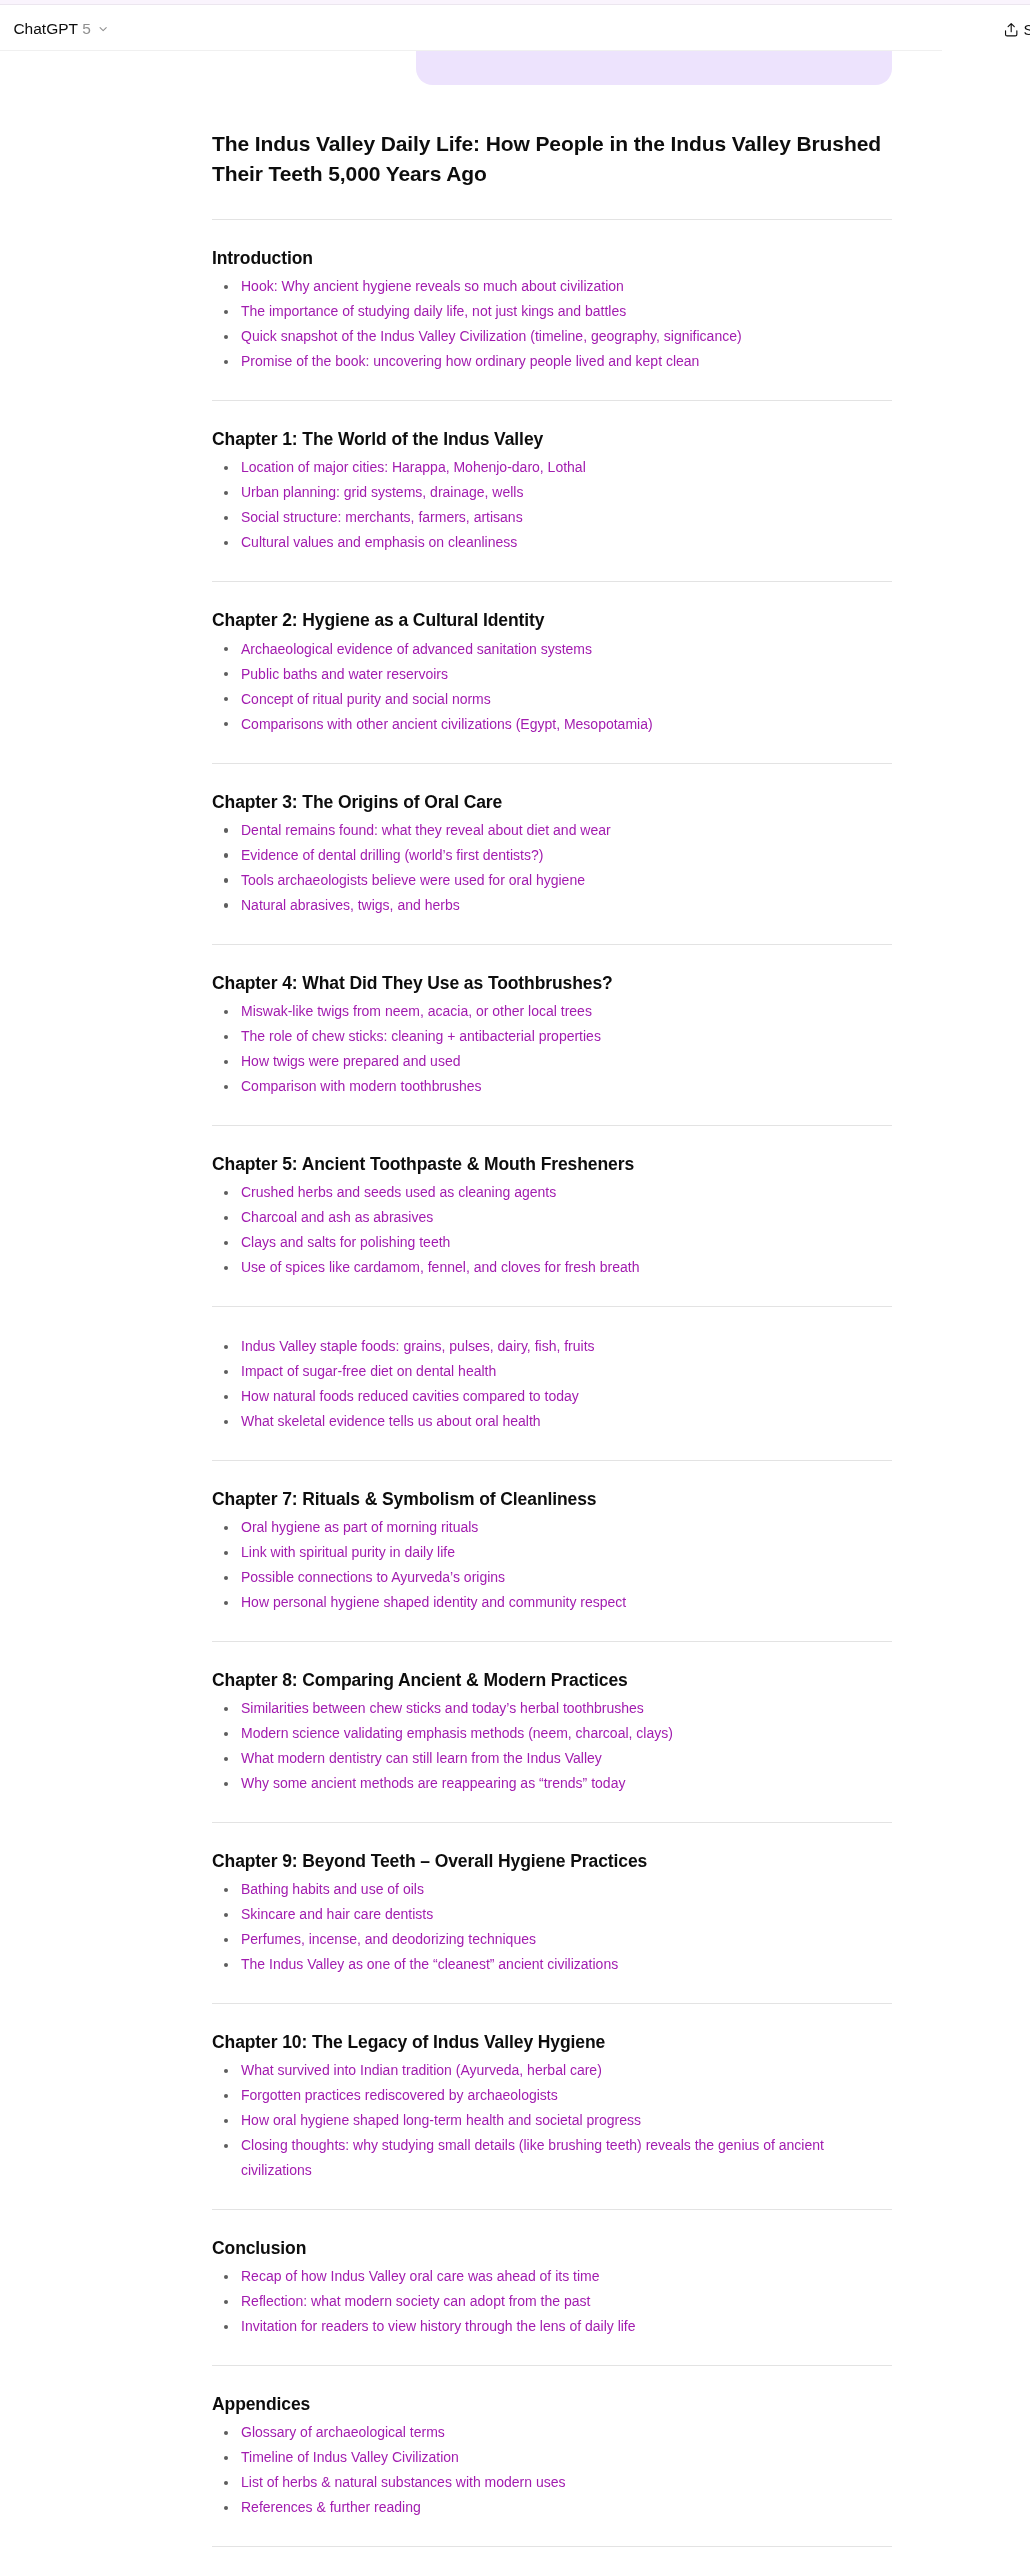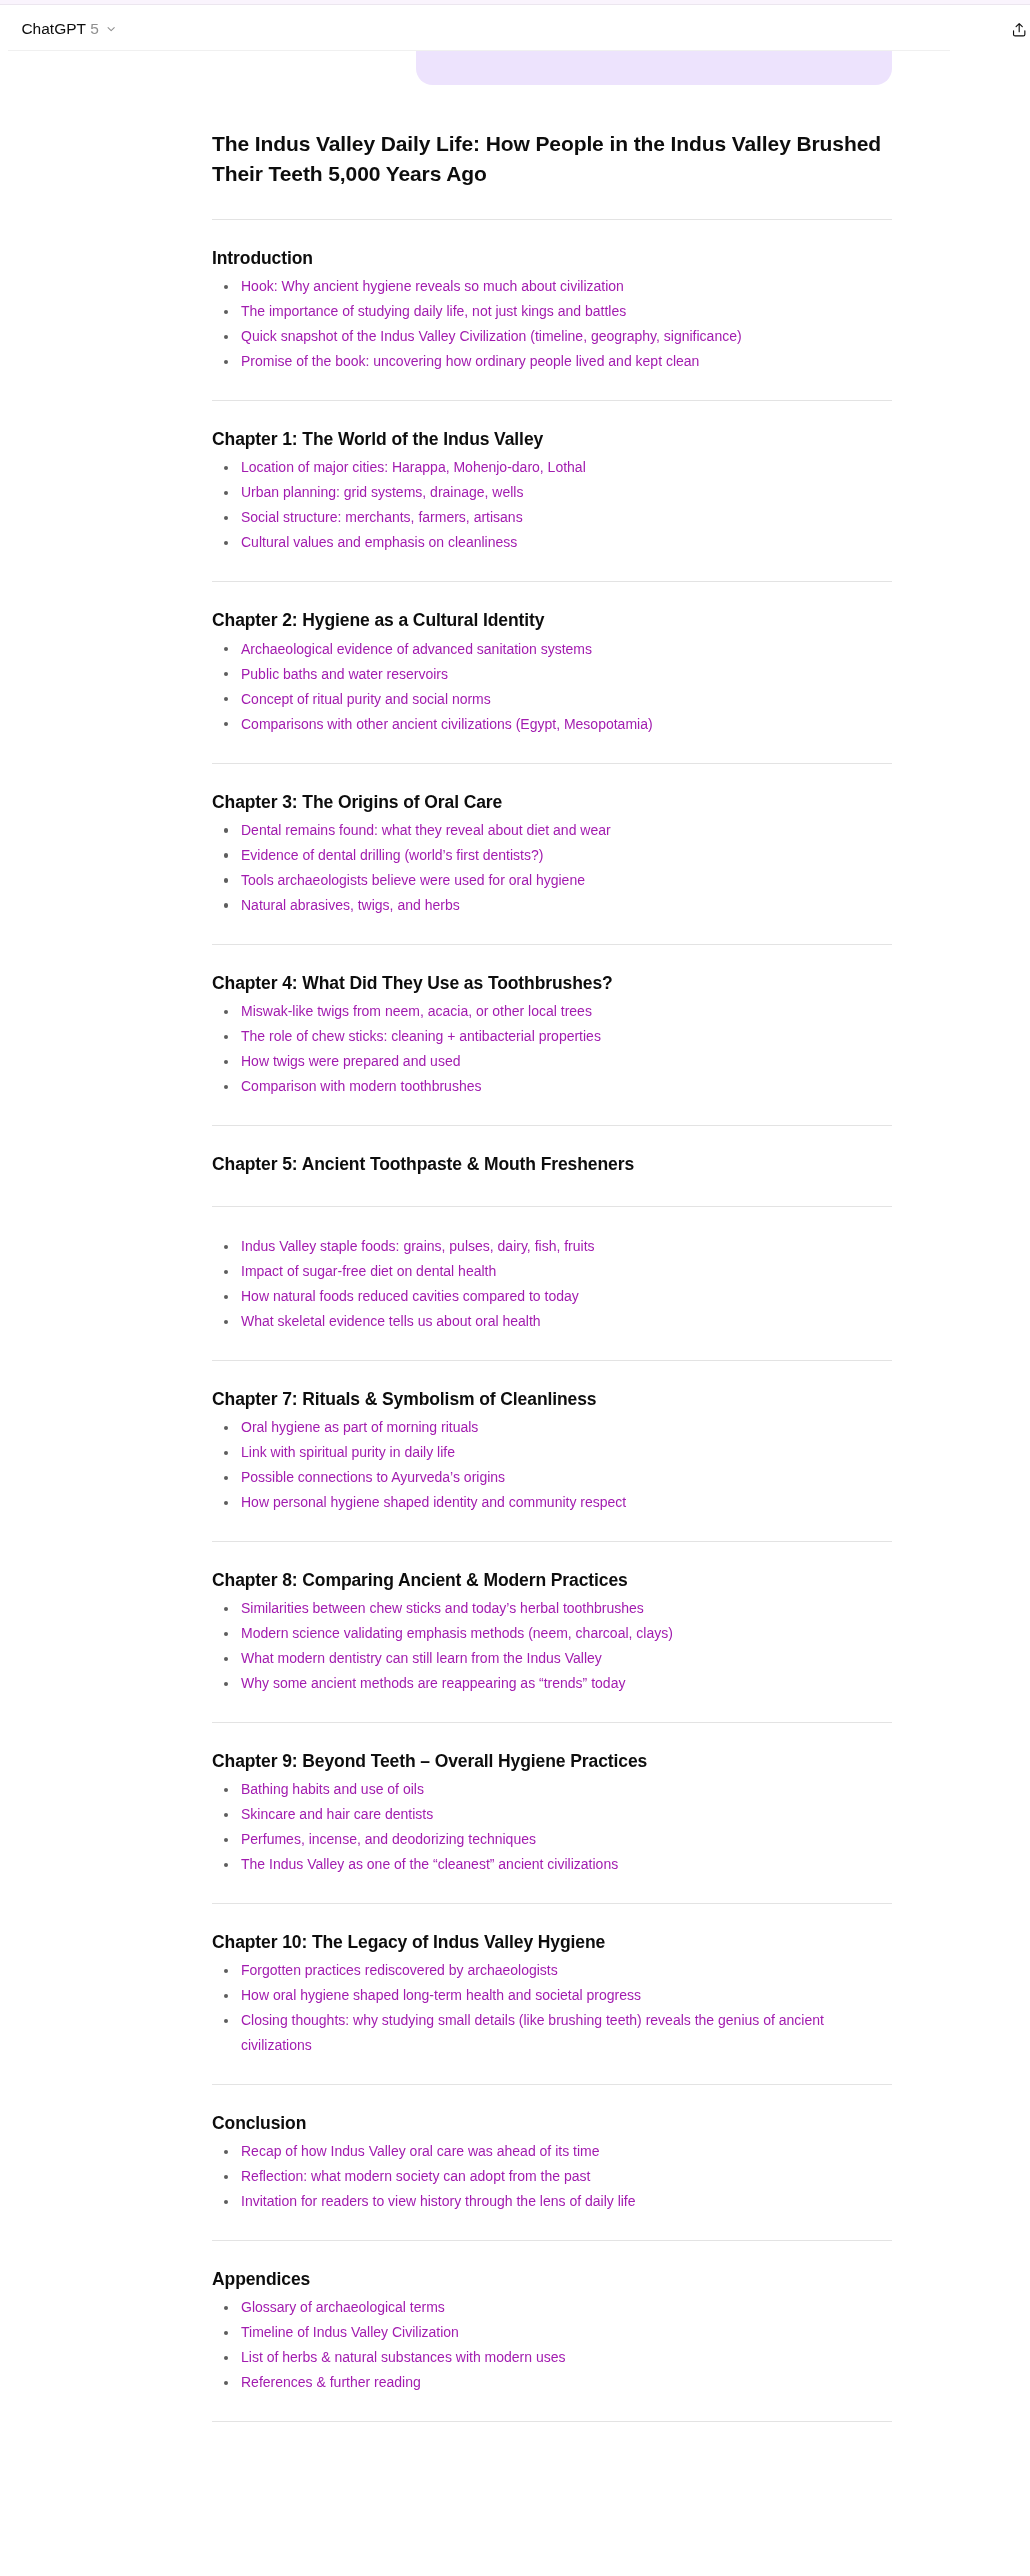--- a/index.html
+++ b/index.html
@@ -9,21 +9,21 @@
     color: #0d0d0d;
     position: relative;
     height: 2784px;
     overflow: hidden;
   }
   .top-strip {
     position: absolute; left: 0; top: 0; width: 1030px; height: 4.6px;
     background: #faf4fd; border-bottom: 0.5px solid #ece6ef; z-index: 6;
   }
   .header {
-    position: absolute; left: 8px; top: 5.2px; width: 942px; height: 46px;
+    position: absolute; left: 0; top: 5.2px; width: 942px; height: 46px;
     background: #ffffff; border-bottom: 1px solid #f0f0f0; z-index: 5;
     display: flex; align-items: center;
   }
   .model-switcher {
     position: absolute; left: 13.4px; top: 14.4px;
     display: flex; align-items: center; gap: 5.2px; cursor: pointer;
     font-size: 15.5px; line-height: 18.5px;
   }
   .model-name { color: #0d0d0d; }
   .model-version { color: #8f8f8f; margin-left: -1px; }
@@ -143,20 +143,26 @@
         <ul>
           <li>Miswak-like twigs from neem, acacia, or other local trees</li>
           <li>The role of chew sticks: cleaning + antibacterial properties</li>
           <li>How twigs were prepared and used</li>
           <li>Comparison with modern toothbrushes</li>
         </ul>
       </section>
       <div class="sep"></div>
       <section class="section">
         <h3>Chapter 5: Ancient Toothpaste &amp; Mouth Fresheners</h3>
+        <ul>
+          <li>Crushed herbs and seeds used as cleaning agents</li>
+          <li>Charcoal and ash as abrasives</li>
+          <li>Clays and salts for polishing teeth</li>
+          <li>Use of spices like cardamom, fennel, and cloves for fresh breath</li>
+        </ul>
       </section>
       <div class="sep"></div>
       <section class="section">
         <ul>
           <li>Indus Valley staple foods: grains, pulses, dairy, fish, fruits</li>
           <li>Impact of sugar-free diet on dental health</li>
           <li>How natural foods reduced cavities compared to today</li>
           <li>What skeletal evidence tells us about oral health</li>
         </ul>
       </section>
@@ -187,20 +193,21 @@
           <li>Bathing habits and use of oils</li>
           <li>Skincare and hair care dentists</li>
           <li>Perfumes, incense, and deodorizing techniques</li>
           <li>The Indus Valley as one of the “cleanest” ancient civilizations</li>
         </ul>
       </section>
       <div class="sep"></div>
       <section class="section">
         <h3>Chapter 10: The Legacy of Indus Valley Hygiene</h3>
         <ul>
+          <li>What survived into Indian tradition (Ayurveda, herbal care)</li>
           <li>Forgotten practices rediscovered by archaeologists</li>
           <li>How oral hygiene shaped long-term health and societal progress</li>
           <li>Closing thoughts: why studying small details (like brushing teeth) reveals the genius of ancient civilizations</li>
         </ul>
       </section>
       <div class="sep"></div>
       <section class="section">
         <h3>Conclusion</h3>
         <ul>
           <li>Recap of how Indus Valley oral care was ahead of its time</li>

